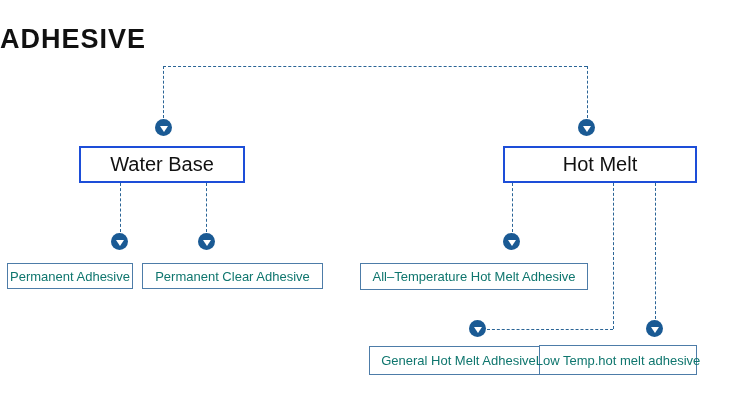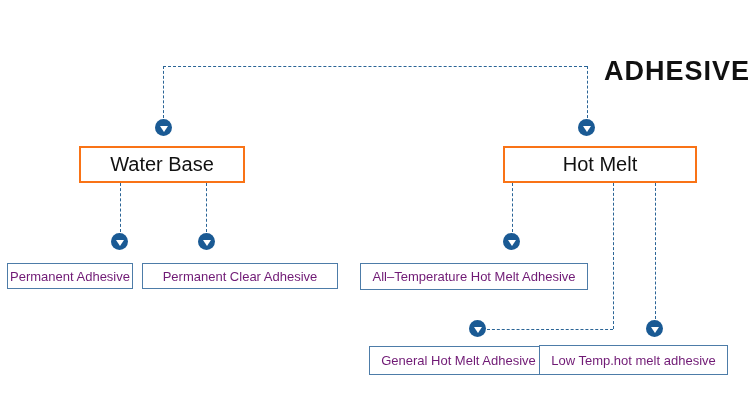--- a/index.html
+++ b/index.html
@@ -6,26 +6,25 @@
   #canvas{
     position:relative;
     width:750px;height:402px;
     background:#ffffff;
     overflow:hidden;
     font-family:"Liberation Sans", sans-serif;
   }
   .title{
     position:absolute;
     left:0; top:24px; width:750px;
-    text-align:right;
+    text-align:left;
     font-size:27px;
     font-weight:700;
     letter-spacing:1px;
     color:#111111;
-    margin-top:32px;
   }
   .vline{position:absolute;width:0;border-left:1px dashed #2a6496;}
   .hline{position:absolute;height:0;border-top:1px dashed #2a6496;}
   .arrow{
     position:absolute;width:17px;height:17px;border-radius:50%;
     background:#1a5a94;
     display:flex;align-items:center;justify-content:center;
   }
   .arrow::after{
     content:"";
@@ -37,37 +36,37 @@
   }
   .box{
     position:absolute;
     box-sizing:border-box;
     background:#ffffff;
     display:flex;align-items:center;justify-content:center;
     text-align:center;
     white-space:nowrap;
   }
   .box.big{
-    border:2px solid #f97316;
+    border:2px solid #1d4ed8;
     font-size:20px;
     color:#111111;
   }
   .box.small{
     border:1.5px solid #4d7ca8;
     font-size:13px;
-    color:#701a75;
+    color:#0f766e;
   }
   
   #water-base{left:79px;top:146px;width:166px;height:37px;}
   #hot-melt{left:503px;top:146px;width:194px;height:37px;}
   #permanent-adhesive{left:7px;top:263px;width:126px;height:26px;}
-  #permanent-clear{left:142px;top:263px;width:196px;height:26px;}
+  #permanent-clear{left:142px;top:263px;width:181px;height:26px;}
   #all-temp{left:360px;top:263px;width:228px;height:27px;}
   #general-hm{left:369px;top:346px;width:179px;height:29px;}
-  #low-temp{left:539px;top:345px;width:189px;height:30px;}
+  #low-temp{left:539px;top:345px;width:158px;height:30px;}
   
   #ln-top-h{left:163px;top:66px;width:424px;}
   #ln-top-left-v{left:163px;top:66px;height:52px;}
   #ln-top-right-v{left:587px;top:66px;height:52px;}
   #ln-wb-left-v{left:120px;top:183px;height:49px;}
   #ln-wb-right-v{left:206px;top:183px;height:49px;}
   #ln-hm-left-v{left:512px;top:183px;height:49px;}
   #ln-hm-mid-v{left:613px;top:183px;height:146px;}
   #ln-hm-right-v{left:655px;top:183px;height:136px;}
   #ln-bottom-h{left:487px;top:329px;width:126px;}

